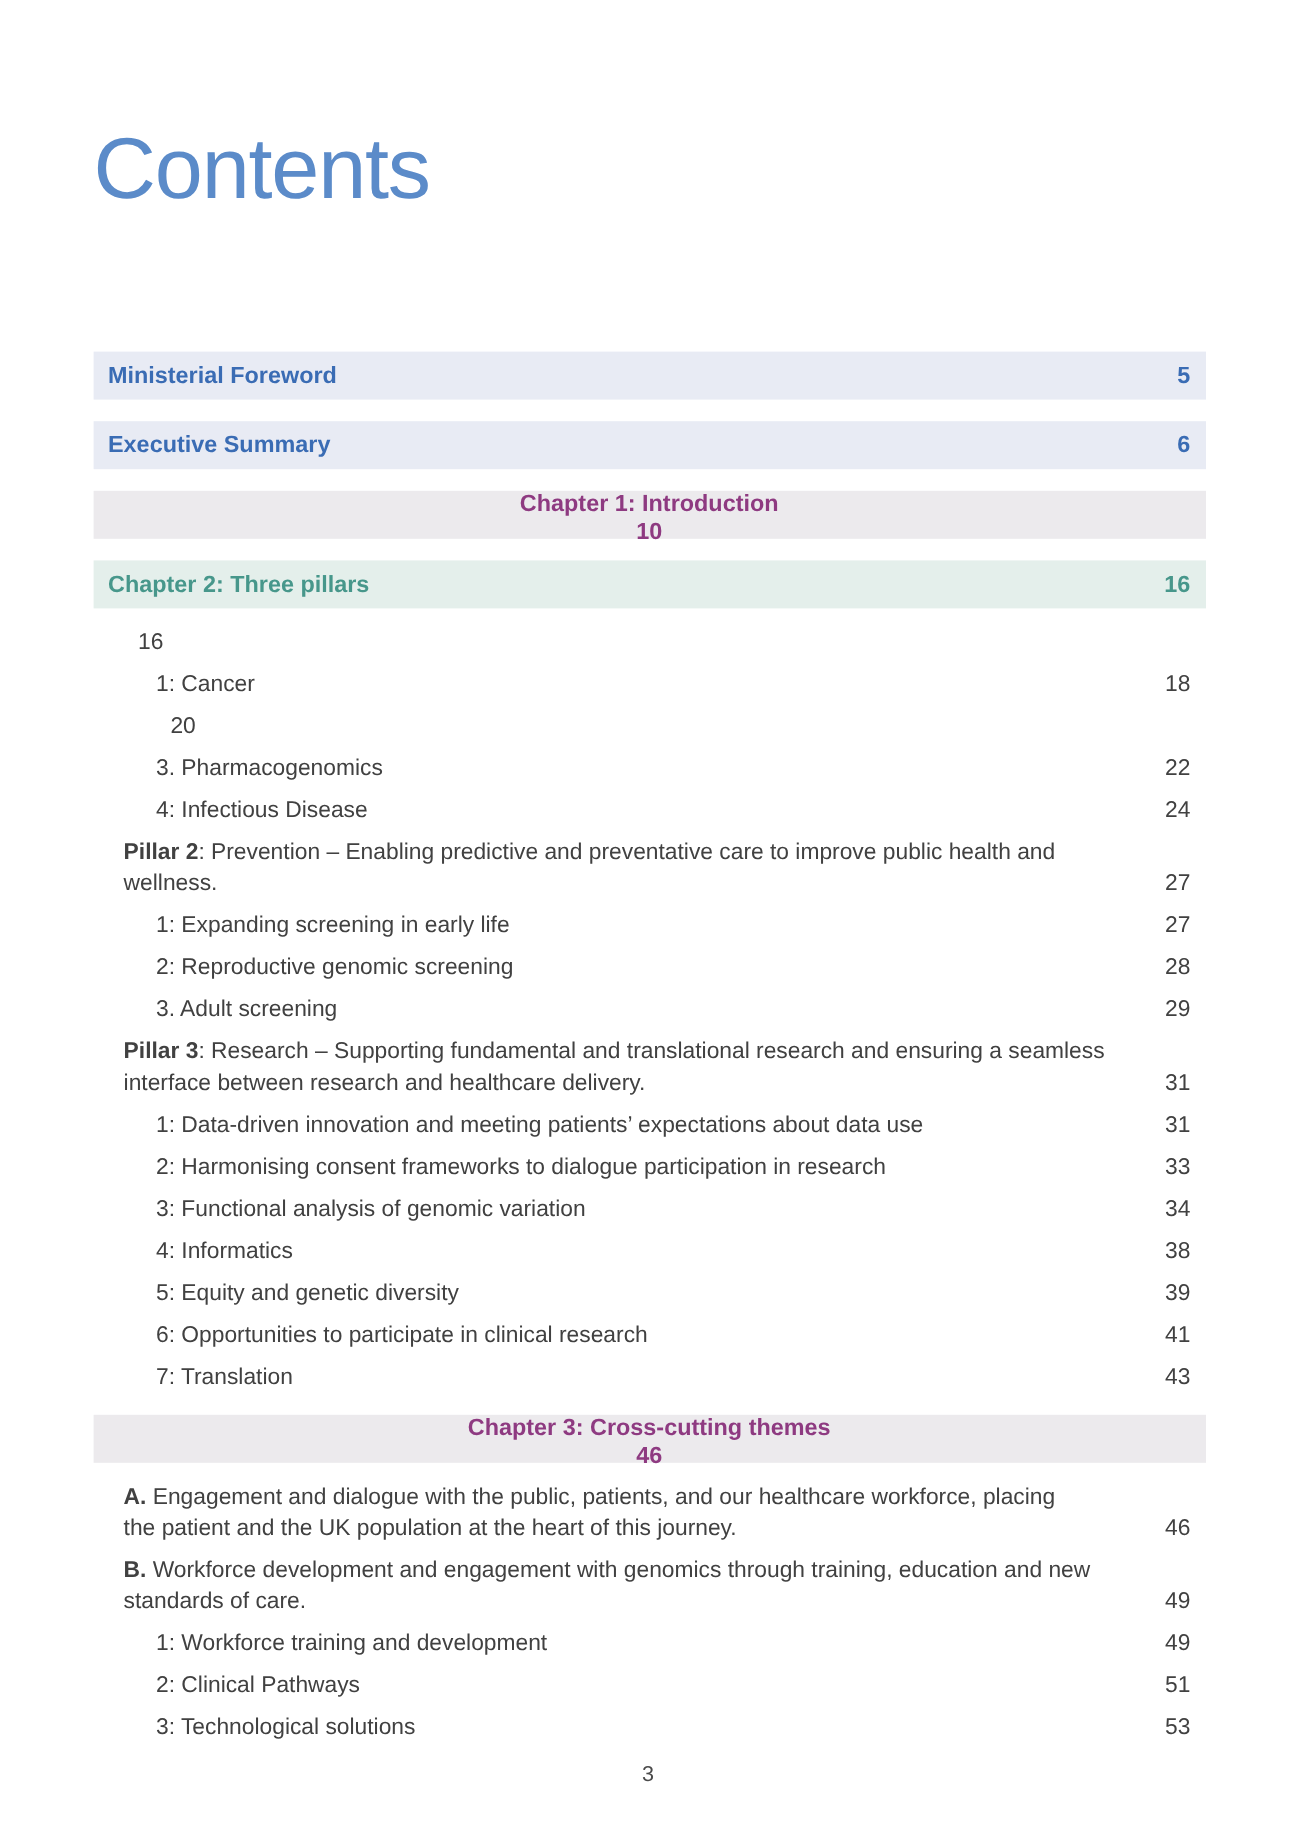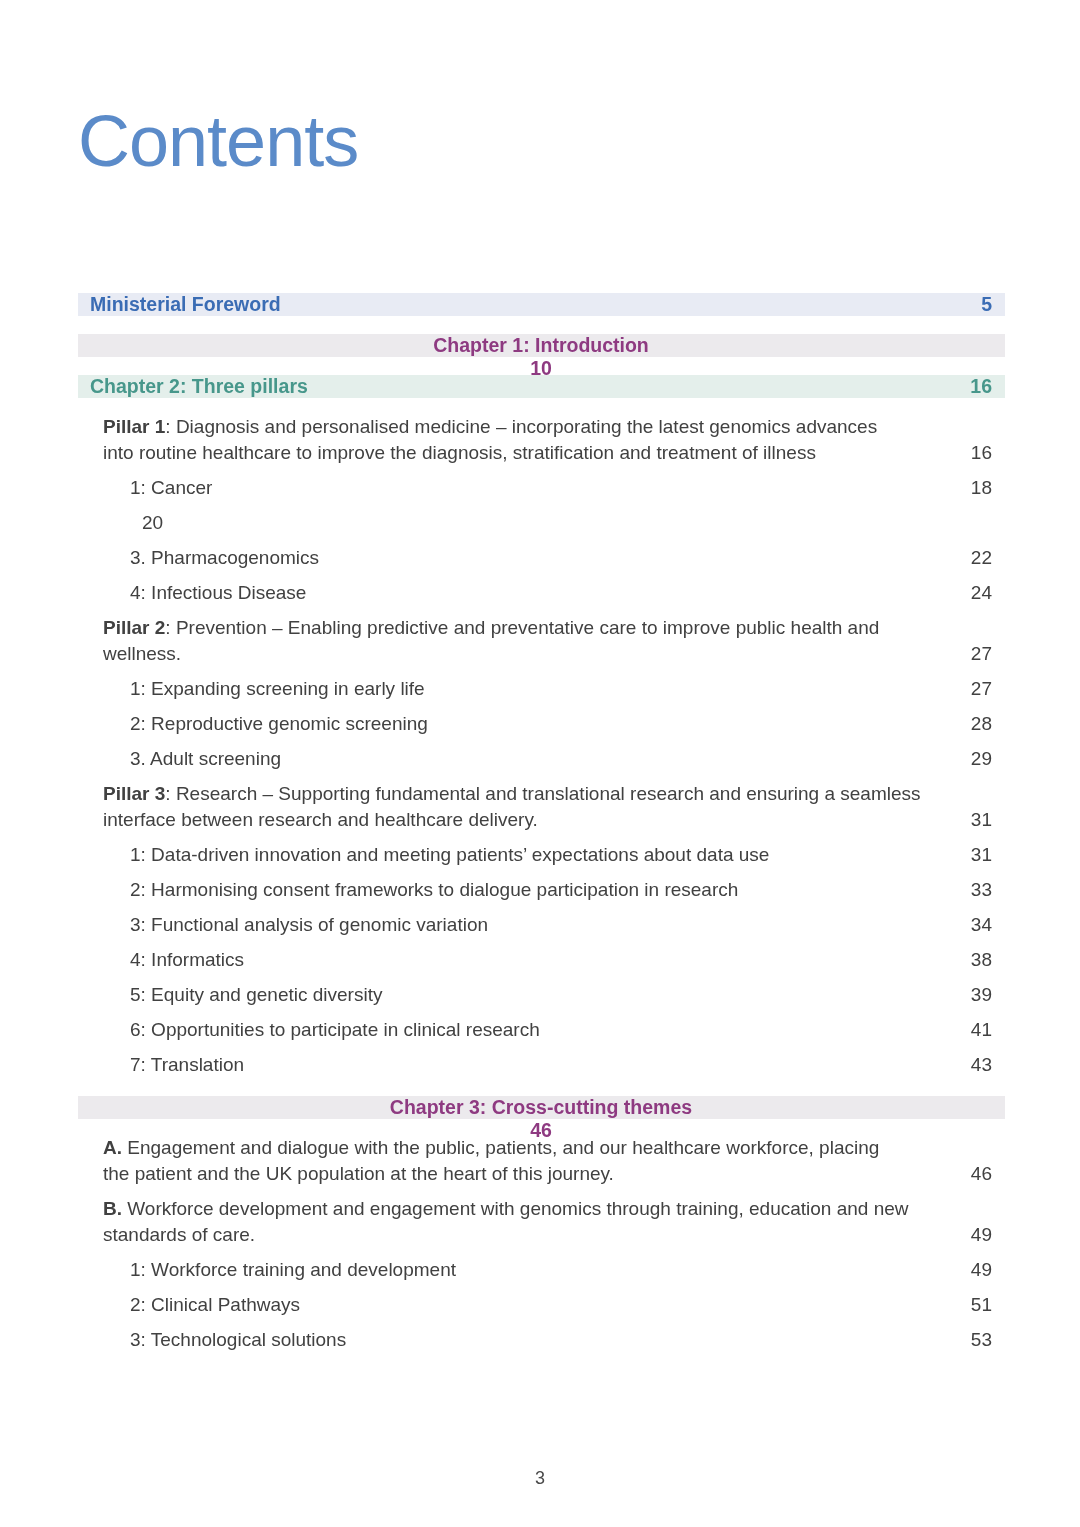--- a/index.html
+++ b/index.html
@@ -28,21 +28,21 @@
     letter-spacing: -1px;
     color: #5b8bc9;
   }
   .toc-list {
     width: 100%;
   }
   .toc-bar {
     display: flex;
     justify-content: space-between;
     align-items: center;
-    height: 23px;
+    height: 40px;
     padding: 0 13px 0 12px;
     margin-top: 18px;
     font-size: 19.5px;
     font-weight: bold;
     box-sizing: border-box;
   }
   .toc-bar.blue   { background: #e8ebf4; color: #3a6cb4; }
   .toc-bar.purple { background: #eceaed; color: #8e3a81; flex-direction: column; }
   .toc-bar.teal   { background: #e4efeb; color: #47978b; }
   .toc-entry {
@@ -82,31 +82,33 @@
 </head>
 <body>
 
 <div class="content">
   <h1 class="page-title">Contents</h1>
   <div class="toc-list">
       <div class="toc-bar blue">
         <span class="bar-label">Ministerial Foreword</span>
         <span class="bar-page">5</span>
       </div>
+      <div class="toc-bar blue">
+        <span class="bar-label">Executive Summary</span>
+        <span class="bar-page">6</span>
+      </div>
       <div class="toc-bar purple">
         <span class="bar-label">Chapter 1: Introduction</span>
         <span class="bar-page">10</span>
       </div>
       <div class="toc-bar teal">
         <span class="bar-label">Chapter 2: Three pillars</span>
         <span class="bar-page">16</span>
       </div>
       <div class="toc-entry pillar after-bar">
-        <span class="entry-text"><span class="entry-prefix">Pillar 1</span>: Diagnosis and personalised medicine – incorporating the latest genomics advances
-into routine healthcare to improve the diagnosis, stratification and treatment of illness</span>
         <span class="entry-page">16</span>
       </div>
       <div class="toc-entry item">
         <span class="entry-text">1: Cancer</span>
         <span class="entry-page">18</span>
       </div>
       <div class="toc-entry item">
         <span class="entry-page">20</span>
       </div>
       <div class="toc-entry item">

